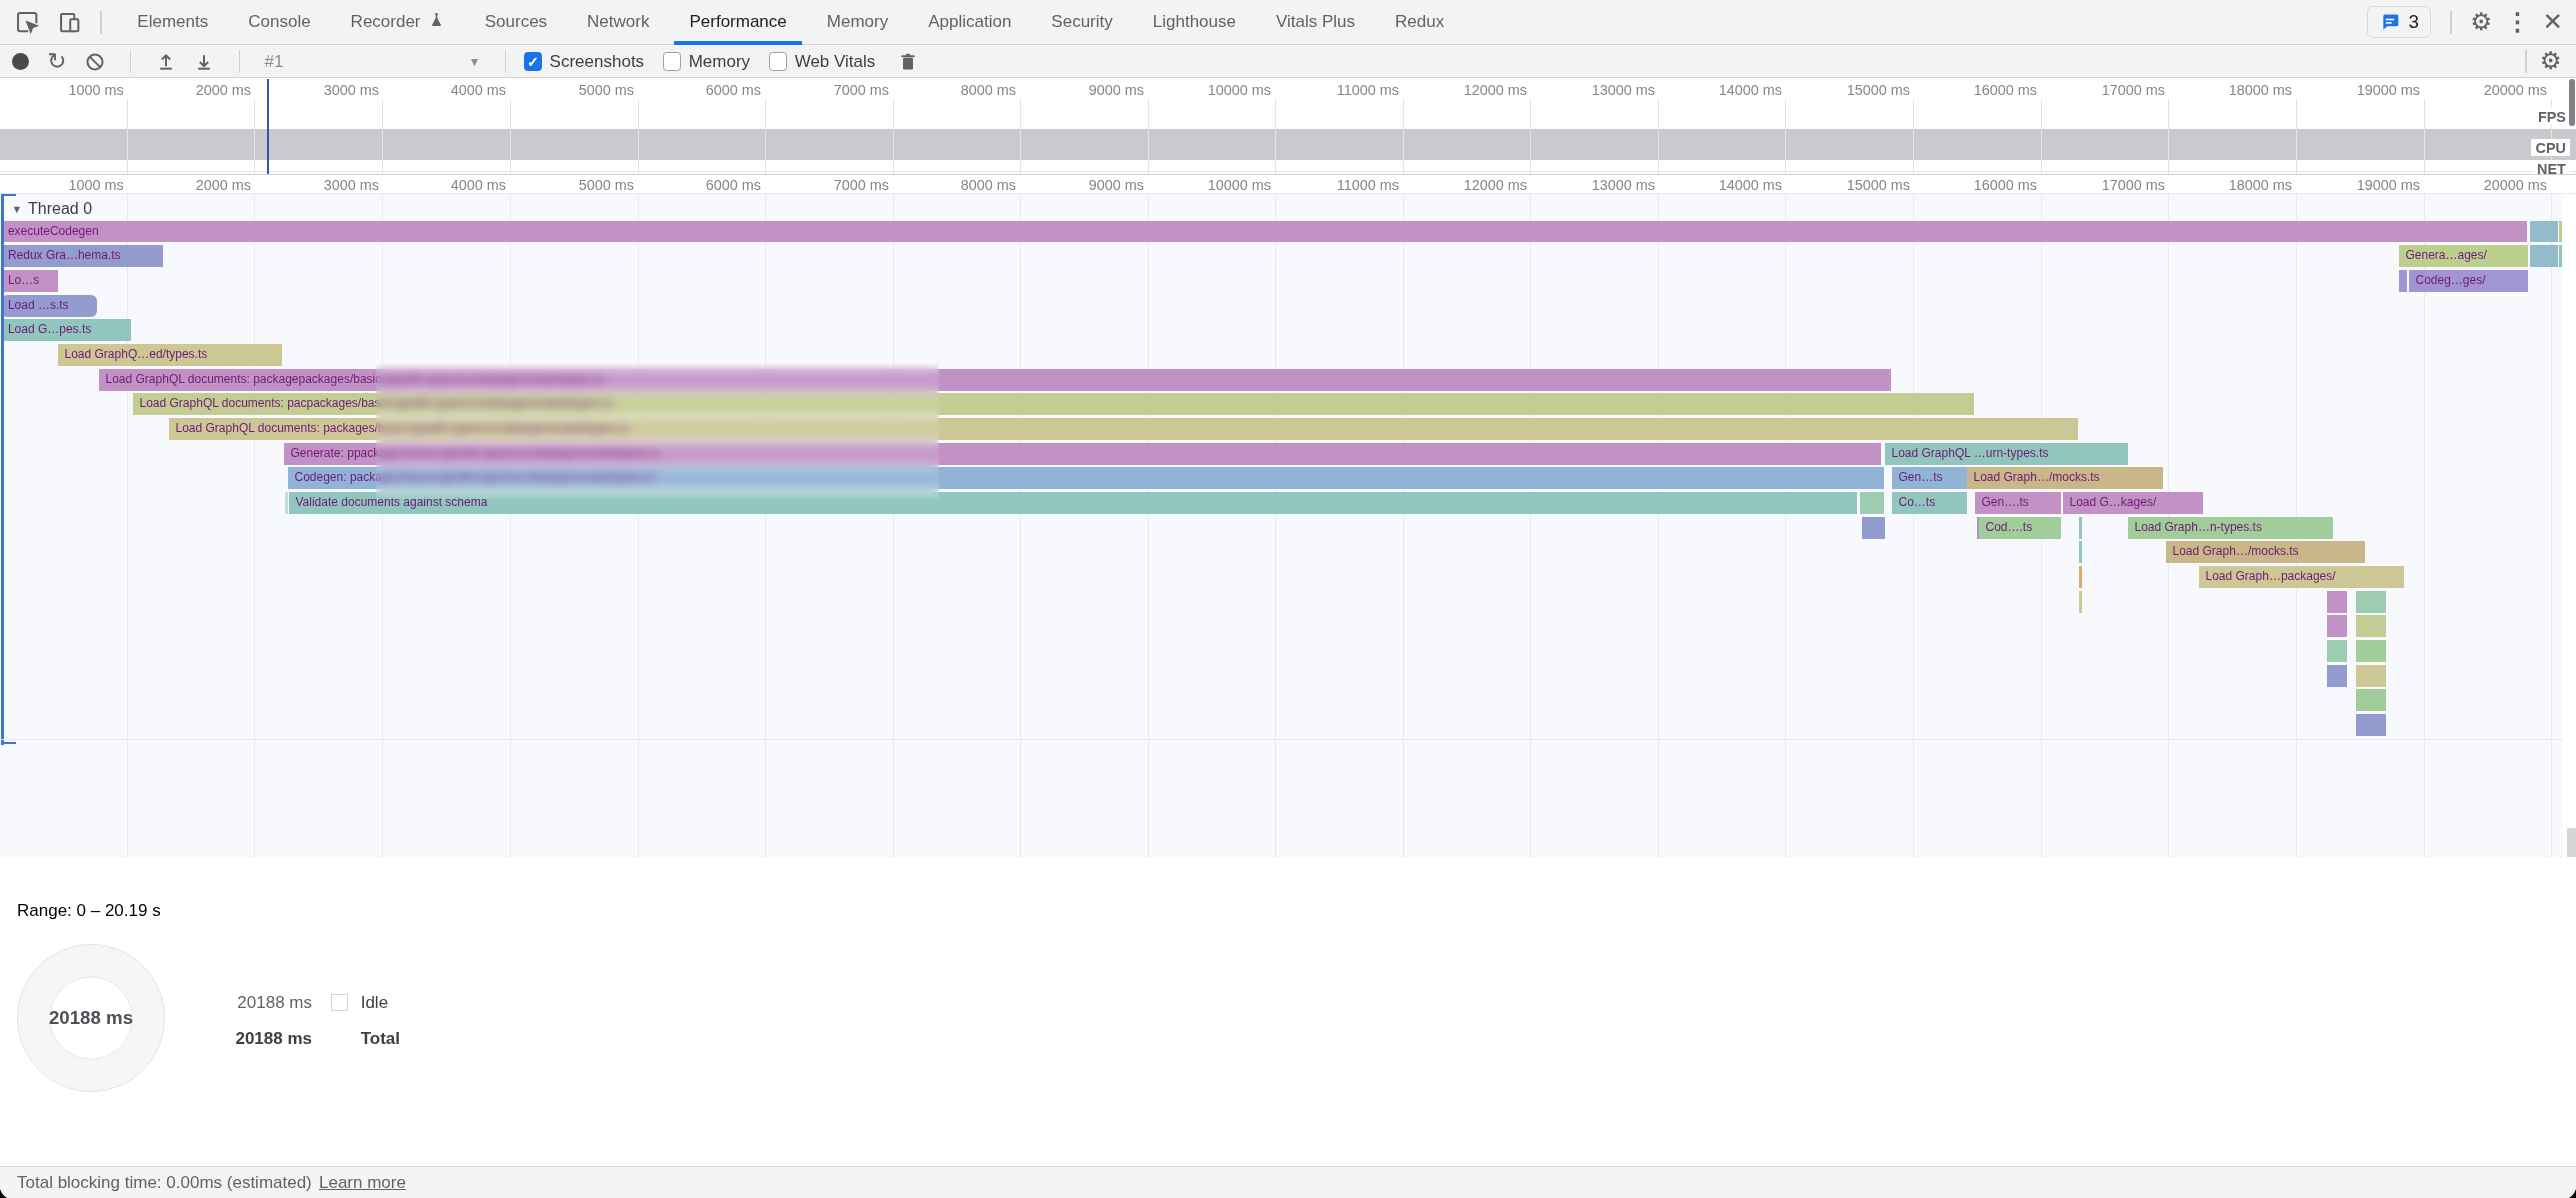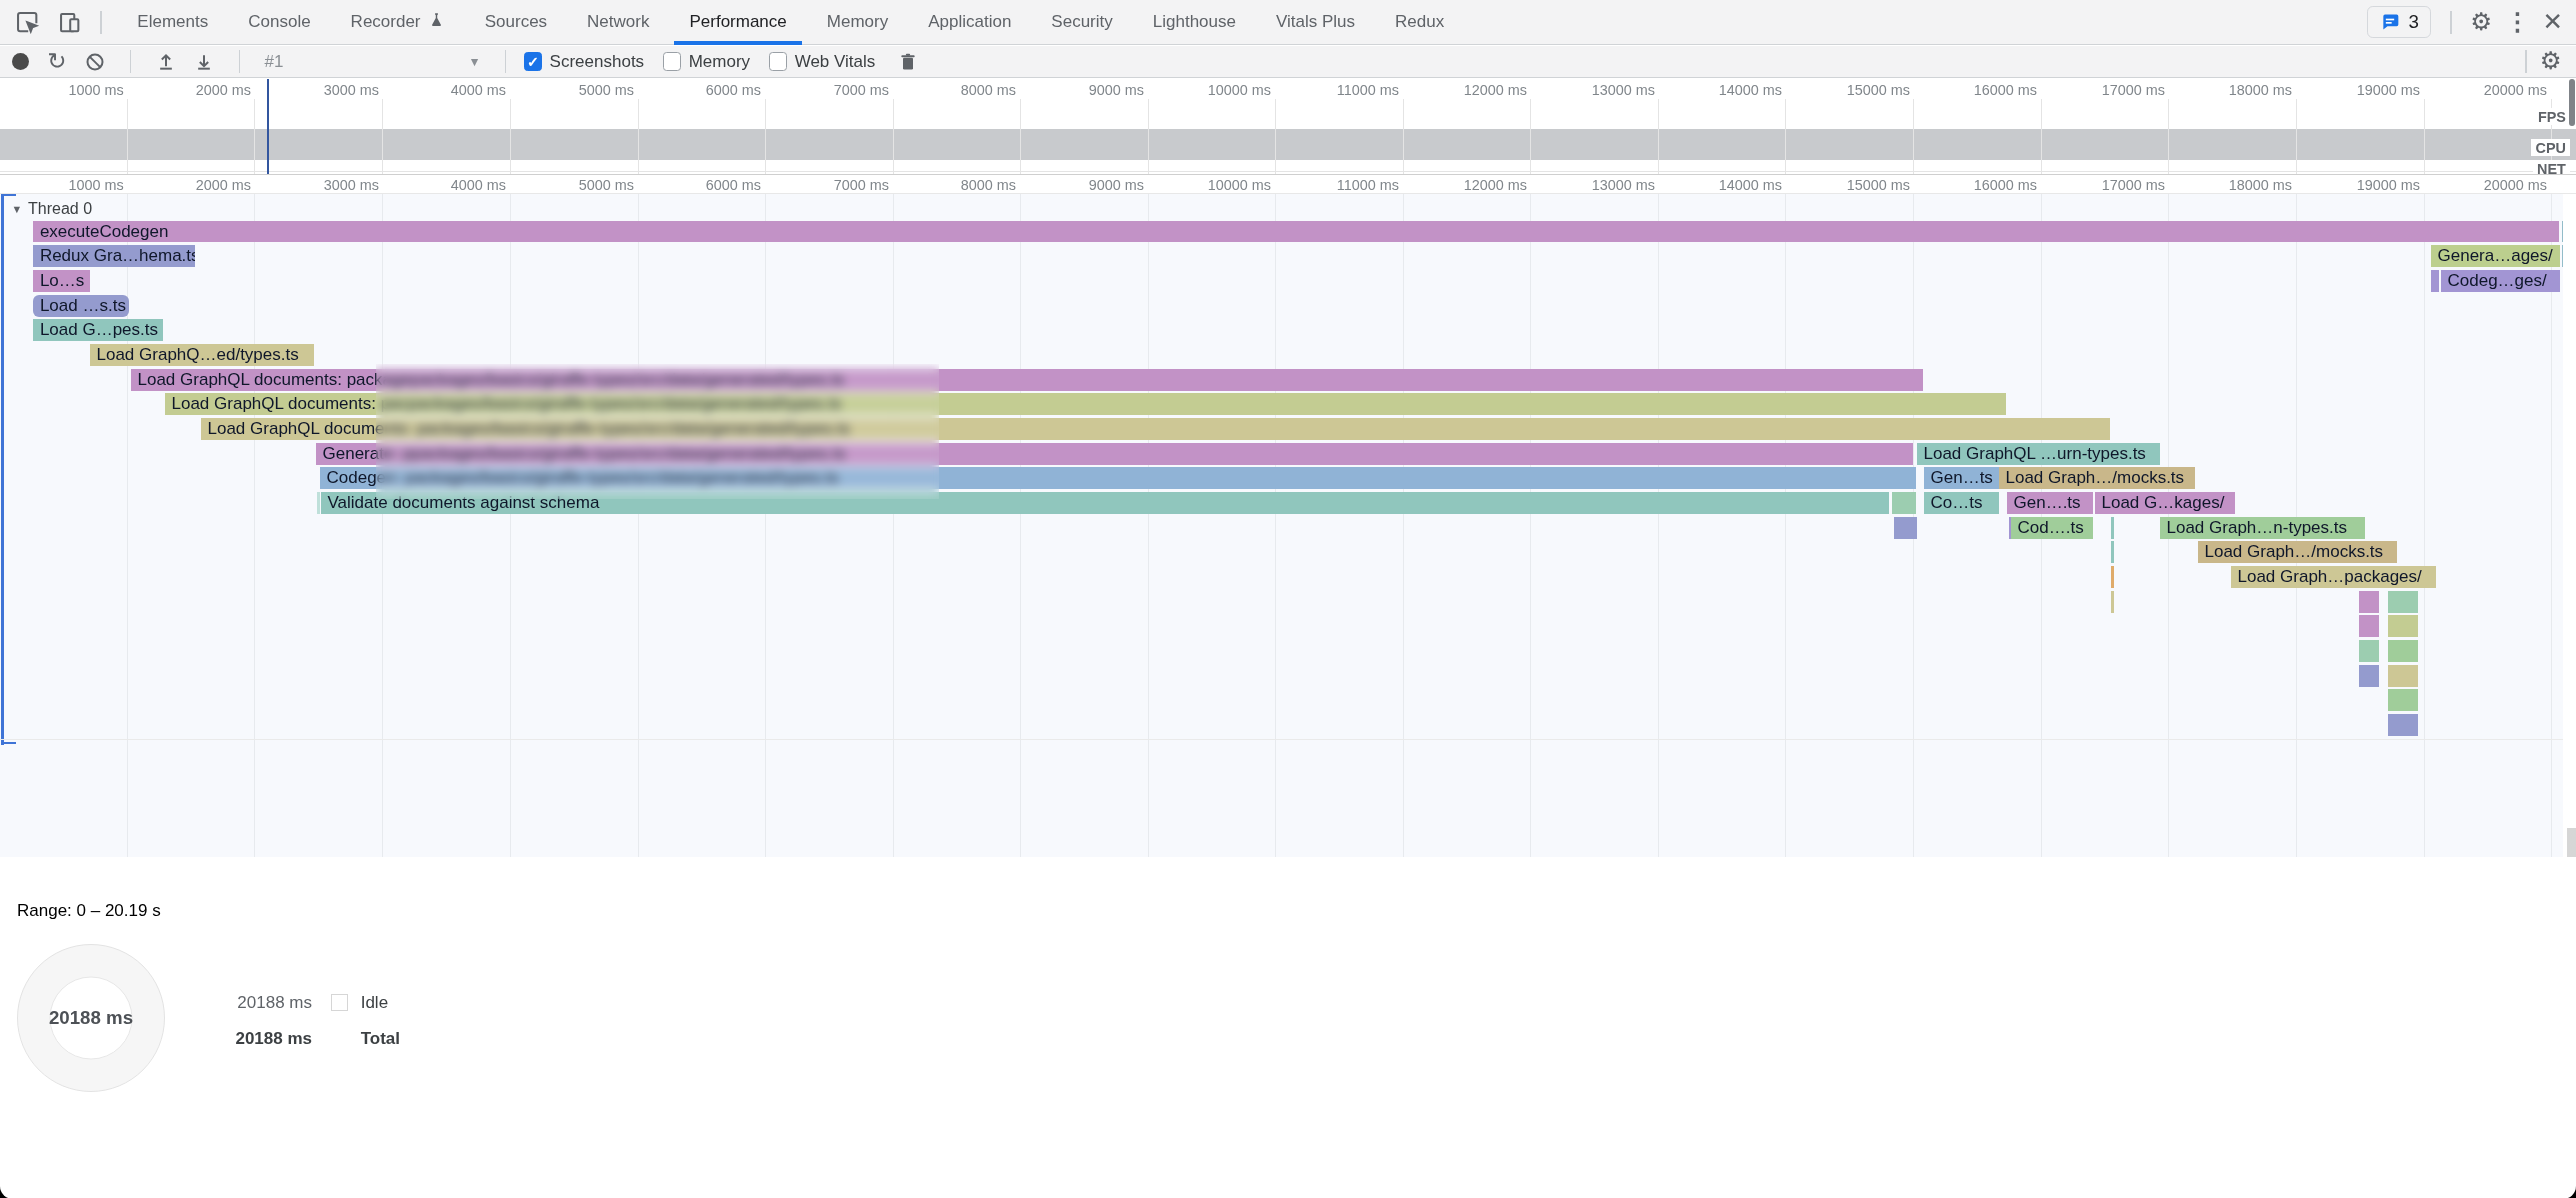--- a/index.html
+++ b/index.html
@@ -43,21 +43,21 @@
   .ov-thumb { position:absolute; right:1.4px; top:0px; width:5.8px; height:47px; background:#7f8388; border-radius:2.9px; }
 
   
   .flame-ruler { position:absolute; left:0; top:175px; width:2576px; height:19.4px; background:#fff; border-bottom:1.4px solid #e8e8e8; }
 
   
   .flame { position:absolute; left:0; top:194px; width:2576px; height:663px; background:#f7f9fd; overflow:hidden; }
   .fl-grid { position:absolute; top:0; bottom:0; width:1.4px; background:#e7eaee; }
   .thread-head { position:absolute; left:11.5px; top:5.8px; font-size:16px; color:#3c4043; display:flex; align-items:center; gap:5.8px; }
   .thread-head .tri { font-size:10.8px; color:#5f6368; }
-  .bar { position:absolute; height:21.6px; line-height:21.6px; font-size:17px; color:#0f172a; white-space:nowrap; overflow:hidden; padding-left:6.5px;margin-left:32px; }
+  .bar { position:absolute; height:21.6px; line-height:21.6px; font-size:12px; color:#701a75; white-space:nowrap; overflow:hidden; padding-left:6.5px; }
   .bar.nolabel { padding:0; }
   .sel-bracket { position:absolute; left:1.4px; top:0px; width:2.2px; height:551px; background:#3f74d6; }
   .sel-tick { position:absolute; left:1.4px; width:14.4px; height:2.2px; background:#3f74d6; }
   .blur-overlay { position:absolute; left:376px; top:170px; width:563px; height:135px; backdrop-filter: blur(5px); background:rgba(250,250,252,0.08); }
   .track-divider { position:absolute; left:0; top:545px; width:2576px; height:1.4px; background:#eaeaea; }
   .flame-gutter { position:absolute; right:0; top:0; bottom:0; width:13px; background:#fff; }
   .flame-corner { position:absolute; right:0; bottom:0; width:8.6px; height:29px; background:#d6d6d6; }
 
   
   .bottom-tabs { position:absolute; left:0; top:857px; width:2576px; height:31px; background:#f3f3f4; border-top:1.4px solid #d0d3d6; border-bottom:1.4px solid #d0d3d6; display:flex; align-items:center; }
@@ -392,15 +392,19 @@
           <span class="lab">Idle</span>
         </div>
         <div class="legend-row bold" style="top: 140px;">
           <span class="val">20188 ms</span>
           <span class="noswatch"></span>
           <span class="lab">Total</span>
         </div>
       </div>
   </div>
 
+  <div class="statusbar">
+    <span>Total blocking time: 0.00ms (estimated)</span>
+    <a href="#">Learn more</a>
+  </div>
 
 </div>
 
 
 </body></html>

